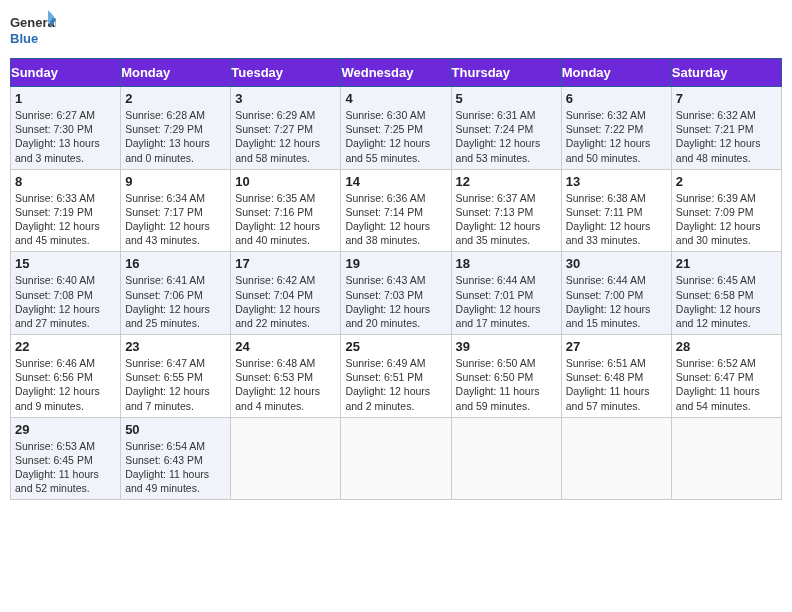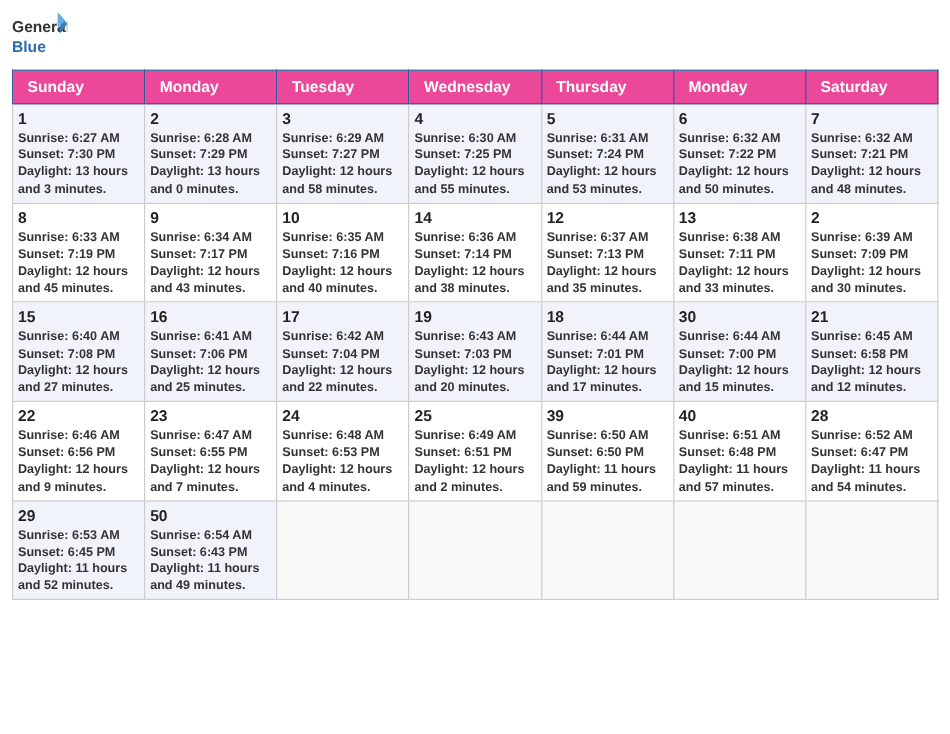--- a/index.html
+++ b/index.html
@@ -35,23 +35,23 @@
       font-size: 16px;
       font-weight: normal;
       color: #555;
     }
     .calendar {
       width: 100%;
       border-collapse: collapse;
       font-size: 11px;
     }
     .calendar thead th {
-      background-color: #ec4899;
+      background-color: #6d28d9;
       color: #fff;
-      padding: 6px 12px;
+      padding: 6px 0;
       text-align: left;
       font-size: 13px;
       font-weight: bold;
       border: 1px solid #2a5a9a;
       margin-top: 11px;
     }
     .calendar tbody td {
       vertical-align: top;
       padding: 4px;
       border: 1px solid #ccc;
@@ -68,21 +68,20 @@
       font-size: 13px;
       font-weight: bold;
       color: #222;
       display: block;
       margin-bottom: 2px;
     }
     .day-info {
       color: #333;
       line-height: 1.35;
       font-size: 10.5px;
-      font-weight: bold;
     }
     .empty-cell {
       background-color: #f9f9f9 !important;
     }
   </style>
 </head>
 <body>
 
 <div class="header">
   <div class="logo">
@@ -221,21 +220,21 @@
         </td>
         <td>
           <span class="day-num">25</span>
           <div class="day-info">Sunrise: 6:49 AM<br>Sunset: 6:51 PM<br>Daylight: 12 hours and 2 minutes.</div>
         </td>
         <td>
           <span class="day-num">39</span>
           <div class="day-info">Sunrise: 6:50 AM<br>Sunset: 6:50 PM<br>Daylight: 11 hours and 59 minutes.</div>
         </td>
         <td>
-          <span class="day-num">40</span>
+          <span class="day-num">27</span>
           <div class="day-info">Sunrise: 6:51 AM<br>Sunset: 6:48 PM<br>Daylight: 11 hours and 57 minutes.</div>
         </td>
         <td>
           <span class="day-num">28</span>
           <div class="day-info">Sunrise: 6:52 AM<br>Sunset: 6:47 PM<br>Daylight: 11 hours and 54 minutes.</div>
         </td>
       </tr>
       <tr>
         <td>
           <span class="day-num">29</span>

